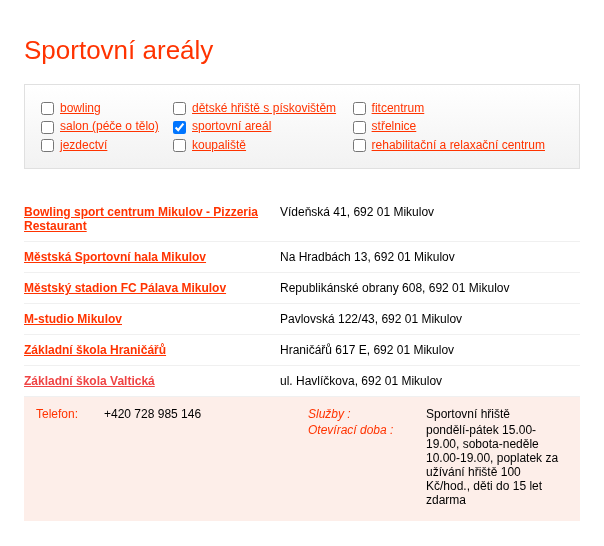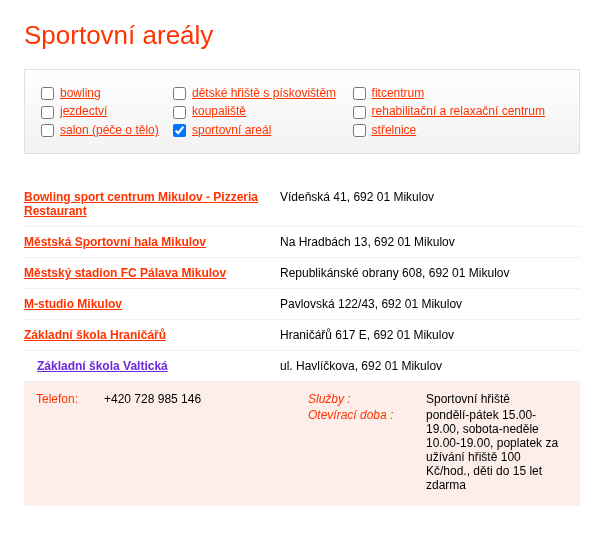--- a/index.html
+++ b/index.html
@@ -8,21 +8,21 @@
     color: #000;
     margin: 0;
     padding: 20px 24px;
     width: 604px;
     box-sizing: border-box;
   }
   h1 {
     font-size: 26px;
     font-weight: normal;
     color: #ff3300;
-    margin: 0 0 18px 0;
+    margin: 15px 0 18px 0;
   }
   .filter-box {
     border: 1px solid #e0e0e0;
     background: linear-gradient(#ffffff, #f2f2f2);
     padding: 14px 16px 14px 16px;
     margin-bottom: 28px;
     margin-top: 12px;
   }
   .filter-box table {
     width: 100%;
@@ -54,22 +54,21 @@
   }
   .listing td.name {
     width: 250px;
   }
   .listing a {
     color: #ff3300;
     font-weight: bold;
     text-decoration: underline;
   }
   .listing a.plain {
-    color: #6d28d9;
-    margin-left: 13px;
+    color: #ef4444;
   }
   .detail-wrap td {
     border-bottom: none;
     padding: 0;
   }
   .detail {
     background: #fdeee9;
     padding: 10px 12px 12px 12px;
     font-size: 12px;
   }
@@ -97,29 +96,29 @@
   <table>
 
     <tbody>
         <tr>
       <td><label><input type="checkbox" style=""><a href="#">bowling</a></label></td>
       <td><label><input type="checkbox" style=""><a href="#">dětské hřiště s pískovištěm</a></label></td>
       <td><label><input type="checkbox" style=""><a href="#">fitcentrum</a></label></td>
     </tr>
 
     <tr>
+      <td><label><input type="checkbox" style=""><a href="#">salon (péče o tělo)</a></label></td>
+      <td><label><input type="checkbox" checked="" style=""><a href="#">sportovní areál</a></label></td>
+      <td><label><input type="checkbox" style=""><a href="#">střelnice</a></label></td>
+    </tr>
+
+    <tr>
       <td><label><input type="checkbox" style=""><a href="#">jezdectví</a></label></td>
       <td><label><input type="checkbox" style=""><a href="#">koupaliště</a></label></td>
       <td><label><input type="checkbox" style=""><a href="#">rehabilitační a relaxační centrum</a></label></td>
-    </tr>
-
-    <tr>
-      <td><label><input type="checkbox" style=""><a href="#">salon (péče o tělo)</a></label></td>
-      <td><label><input type="checkbox" checked="" style=""><a href="#">sportovní areál</a></label></td>
-      <td><label><input type="checkbox" style=""><a href="#">střelnice</a></label></td>
     </tr>
 
   </tbody>
     </table>
 </div>
 
 <table class="listing">
   <tbody>
       <tr>
     <td class="name"><a href="#">Bowling sport centrum Mikulov - Pizzeria Restaurant</a></td>

